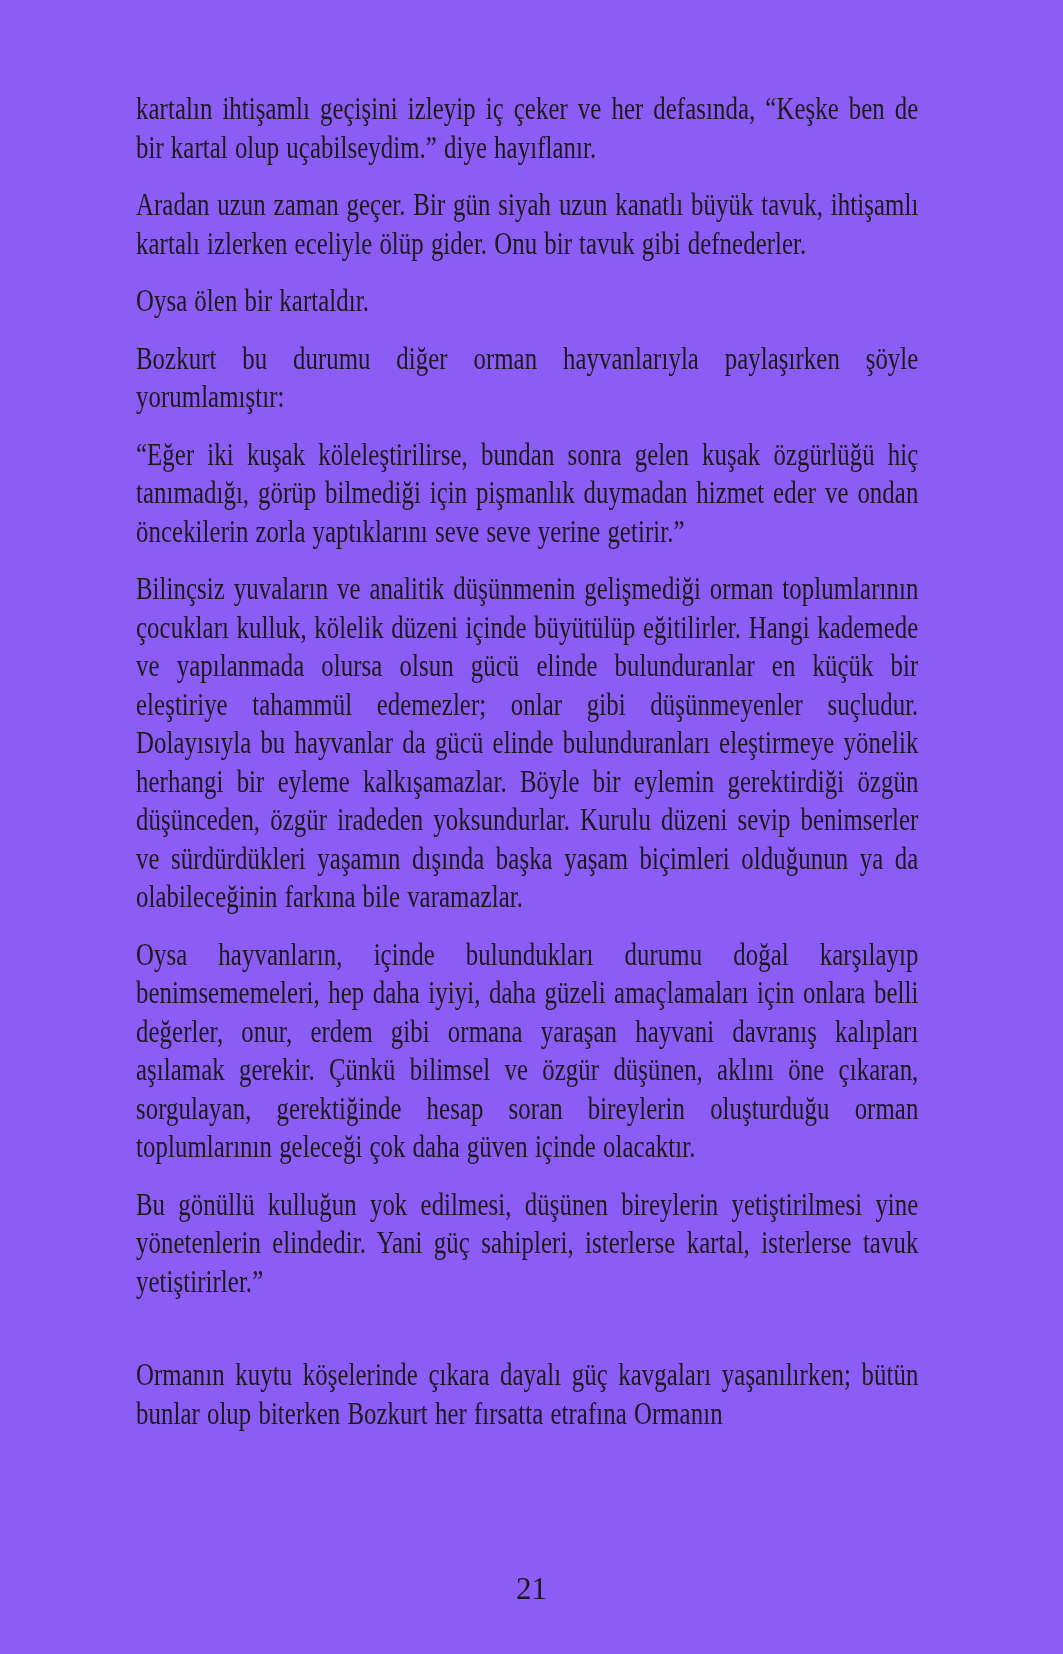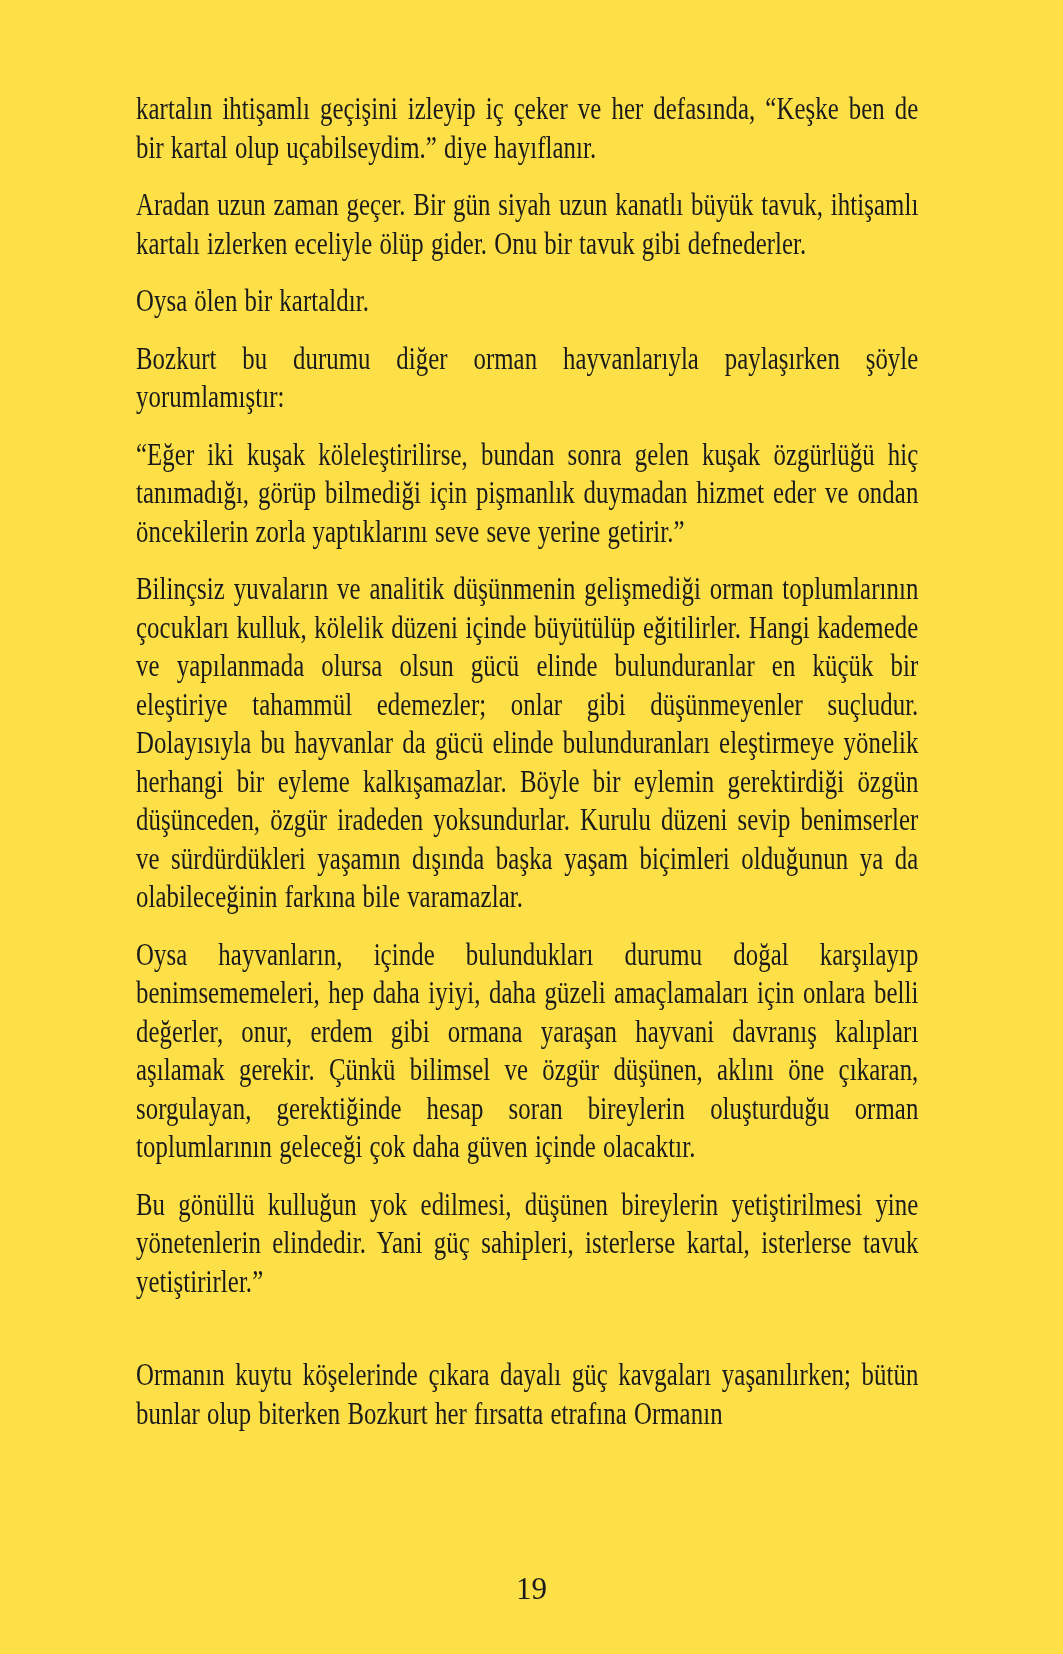--- a/index.html
+++ b/index.html
@@ -9,21 +9,21 @@
   body {
     width: 1063px;
     height: 1654px;
     background: #ffffff;
     font-family: "Liberation Serif", "DejaVu Serif", serif;
   }
   .page {
     position: relative;
     width: 1063px;
     height: 1654px;
-    background: #fde047;
+    background: #8b5cf6;
     color: #1a1a1a;
     overflow: hidden;
   }
   
   .text-column {
     position: absolute;
     left: 136px;
     top: 90px;
     width: 978px;            
     transform: scaleX(0.8);
@@ -60,14 +60,14 @@
     <p class="para">kartalın ihtişamlı geçişini izleyip iç çeker ve her defasında, “Keşke ben de bir kartal olup uçabilseydim.” diye hayıflanır.</p>
     <p class="para">Aradan uzun zaman geçer. Bir gün siyah uzun kanatlı büyük tavuk, ihtişamlı kartalı izlerken eceliyle ölüp gider. Onu bir tavuk gibi defnederler.</p>
     <p class="para">Oysa ölen bir kartaldır.</p>
     <p class="para">Bozkurt bu durumu diğer orman hayvanlarıyla paylaşırken şöyle yorumlamıştır:</p>
     <p class="para">“Eğer iki kuşak köleleştirilirse, bundan sonra gelen kuşak özgürlüğü hiç tanımadığı, görüp bilmediği için pişmanlık duymadan hizmet eder ve ondan öncekilerin zorla yaptıklarını seve seve yerine getirir.”</p>
     <p class="para">Bilinçsiz yuvaların ve analitik düşünmenin gelişmediği orman toplumlarının çocukları kulluk, kölelik düzeni içinde büyütülüp eğitilirler. Hangi kademede ve yapılanmada olursa olsun gücü elinde bulunduranlar en küçük bir eleştiriye tahammül edemezler; onlar gibi düşünmeyenler suçludur. Dolayısıyla bu hayvanlar da gücü elinde bulunduranları eleştirmeye yönelik herhangi bir eyleme kalkışamazlar. Böyle bir eylemin gerektirdiği özgün düşünceden, özgür iradeden yoksundurlar. Kurulu düzeni sevip benimserler ve sürdürdükleri yaşamın dışında başka yaşam biçimleri olduğunun ya da olabileceğinin farkına bile varamazlar.</p>
     <p class="para">Oysa hayvanların, içinde bulundukları durumu doğal karşılayıp benimsememeleri, hep daha iyiyi, daha güzeli amaçlamaları için onlara belli değerler, onur, erdem gibi ormana yaraşan hayvani davranış kalıpları aşılamak gerekir. Çünkü bilimsel ve özgür düşünen, aklını öne çıkaran, sorgulayan, gerektiğinde hesap soran bireylerin oluşturduğu orman toplumlarının geleceği çok daha güven içinde olacaktır.</p>
     <p class="para">Bu gönüllü kulluğun yok edilmesi, düşünen bireylerin yetiştirilmesi yine yönetenlerin elindedir. Yani güç sahipleri, isterlerse kartal, isterlerse tavuk yetiştirirler.”</p>
     <p class="para section-start">Ormanın kuytu köşelerinde çıkara dayalı güç kavgaları yaşanılırken; bütün bunlar olup biterken Bozkurt her fırsatta etrafına Ormanın</p>
   </main>
-  <div class="page-number">19</div>
+  <div class="page-number">21</div>
 </div>
 
 </body></html>

